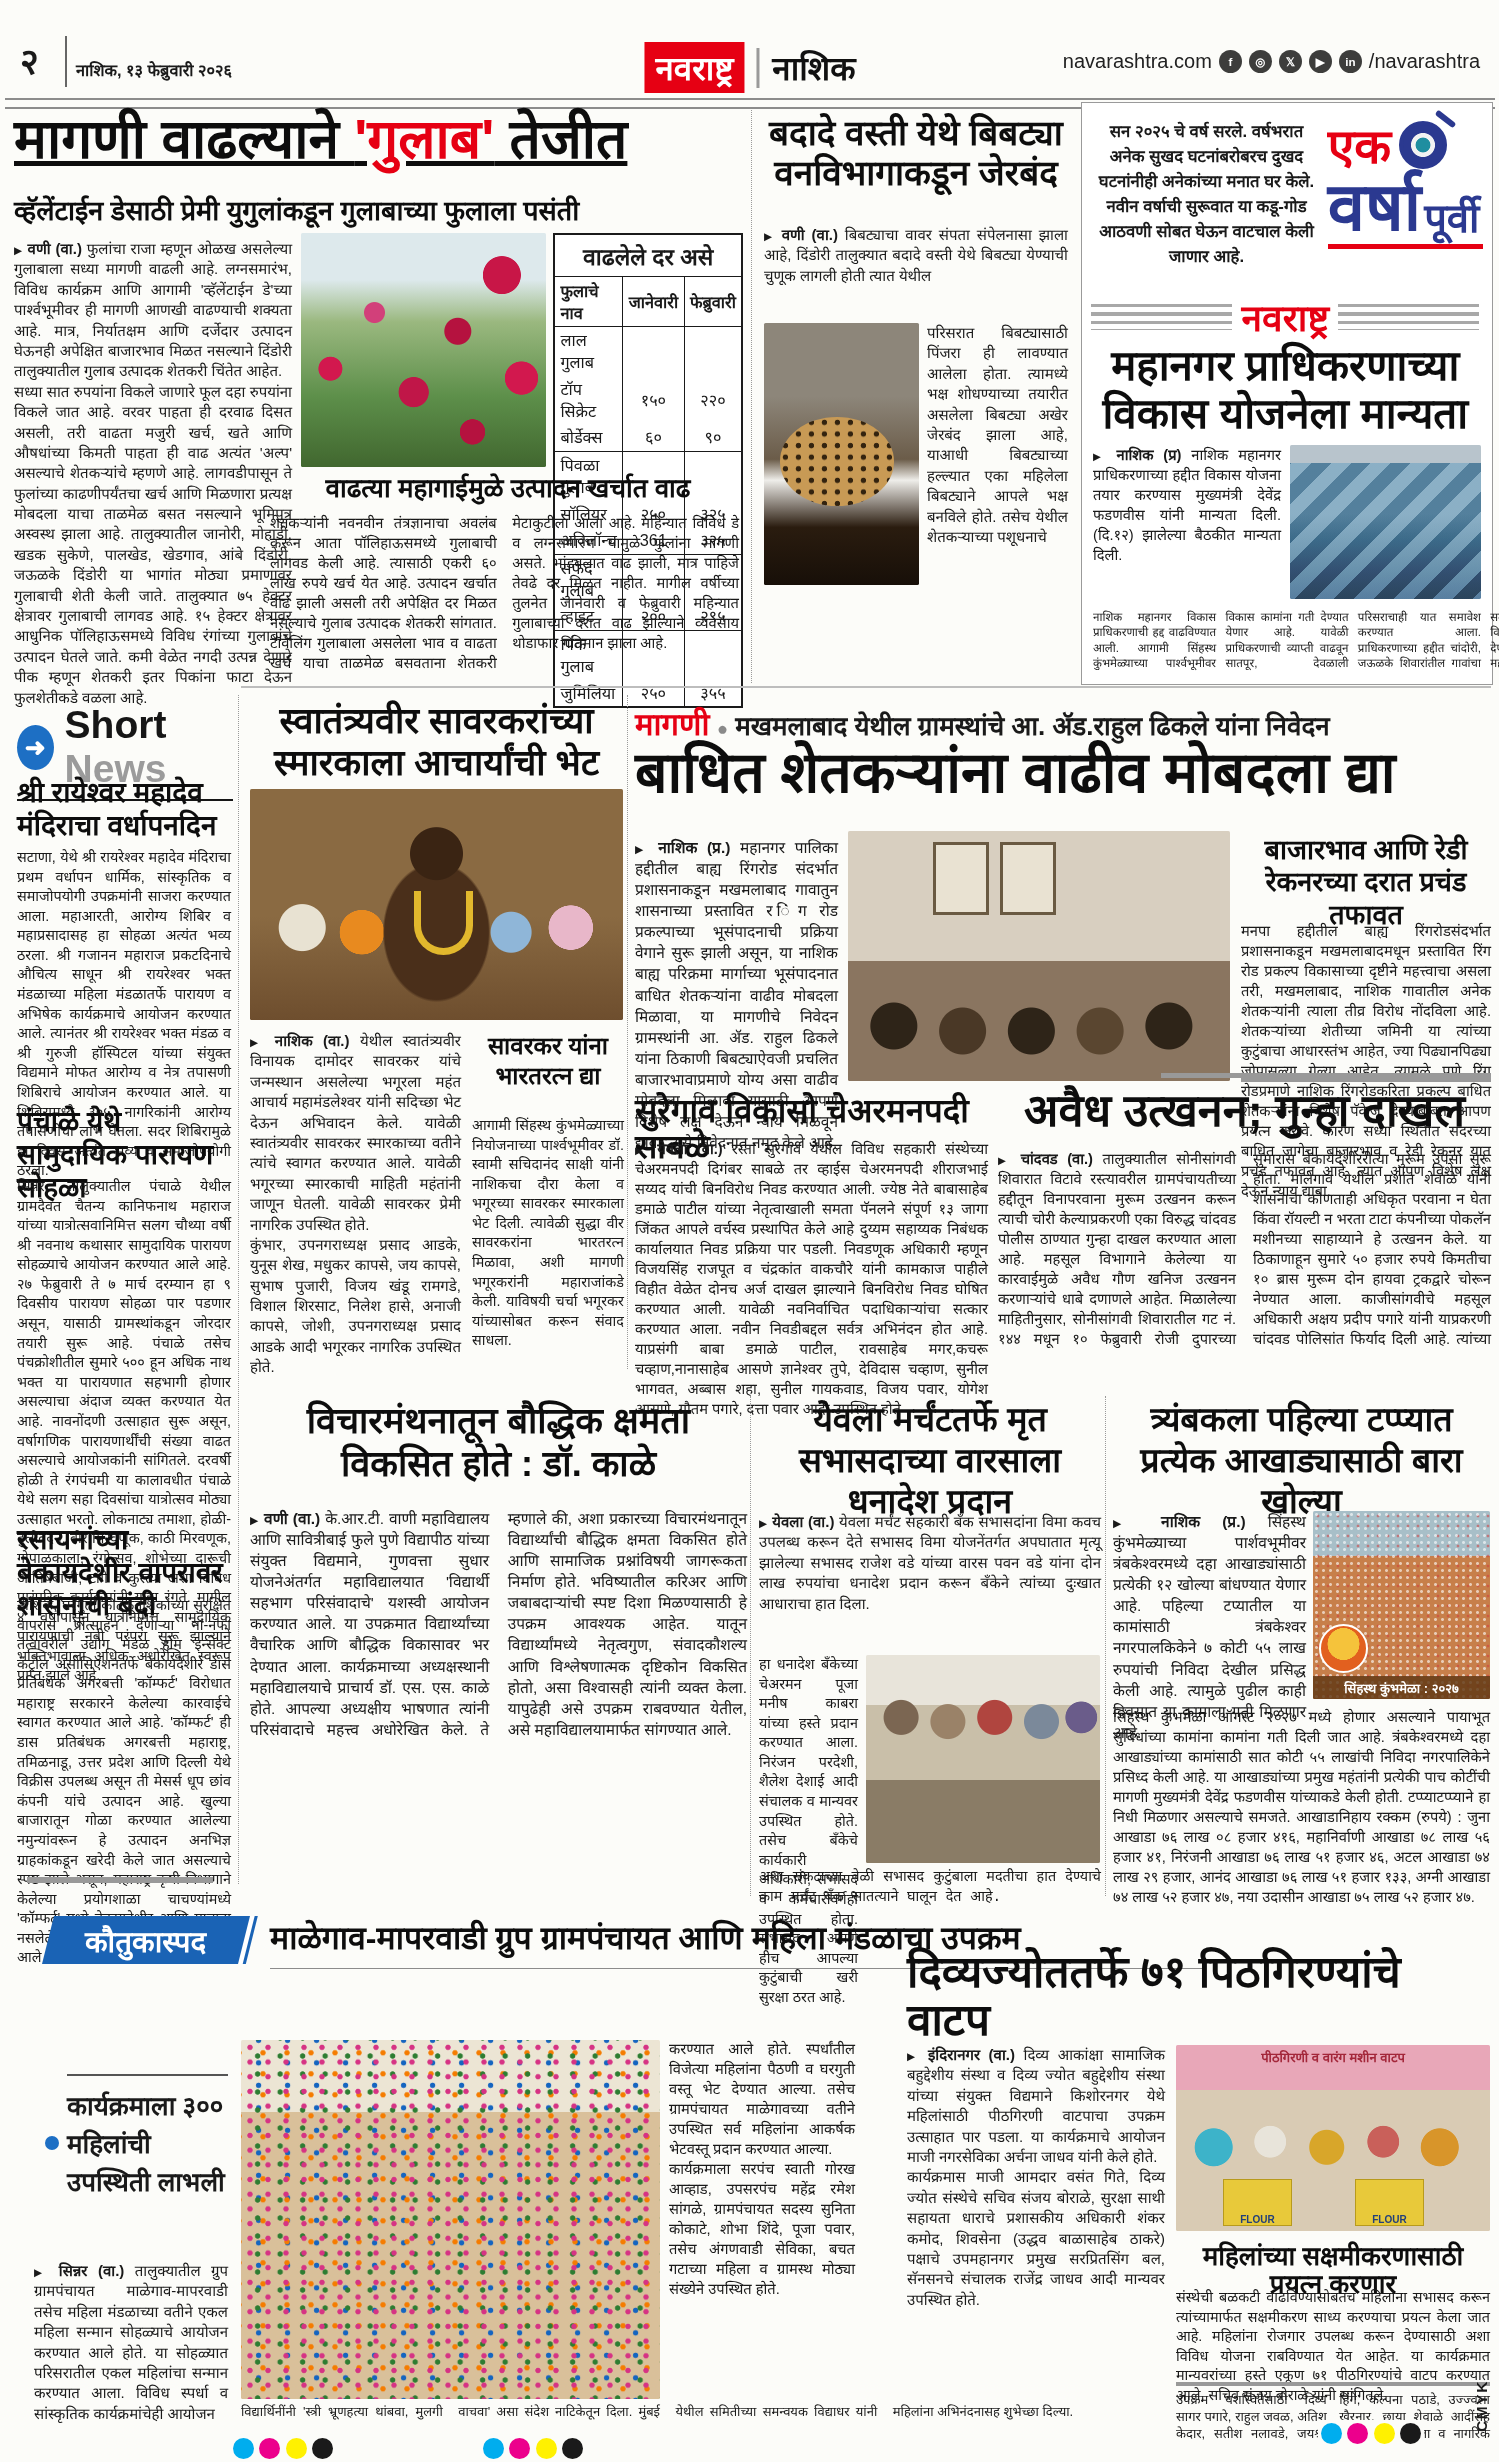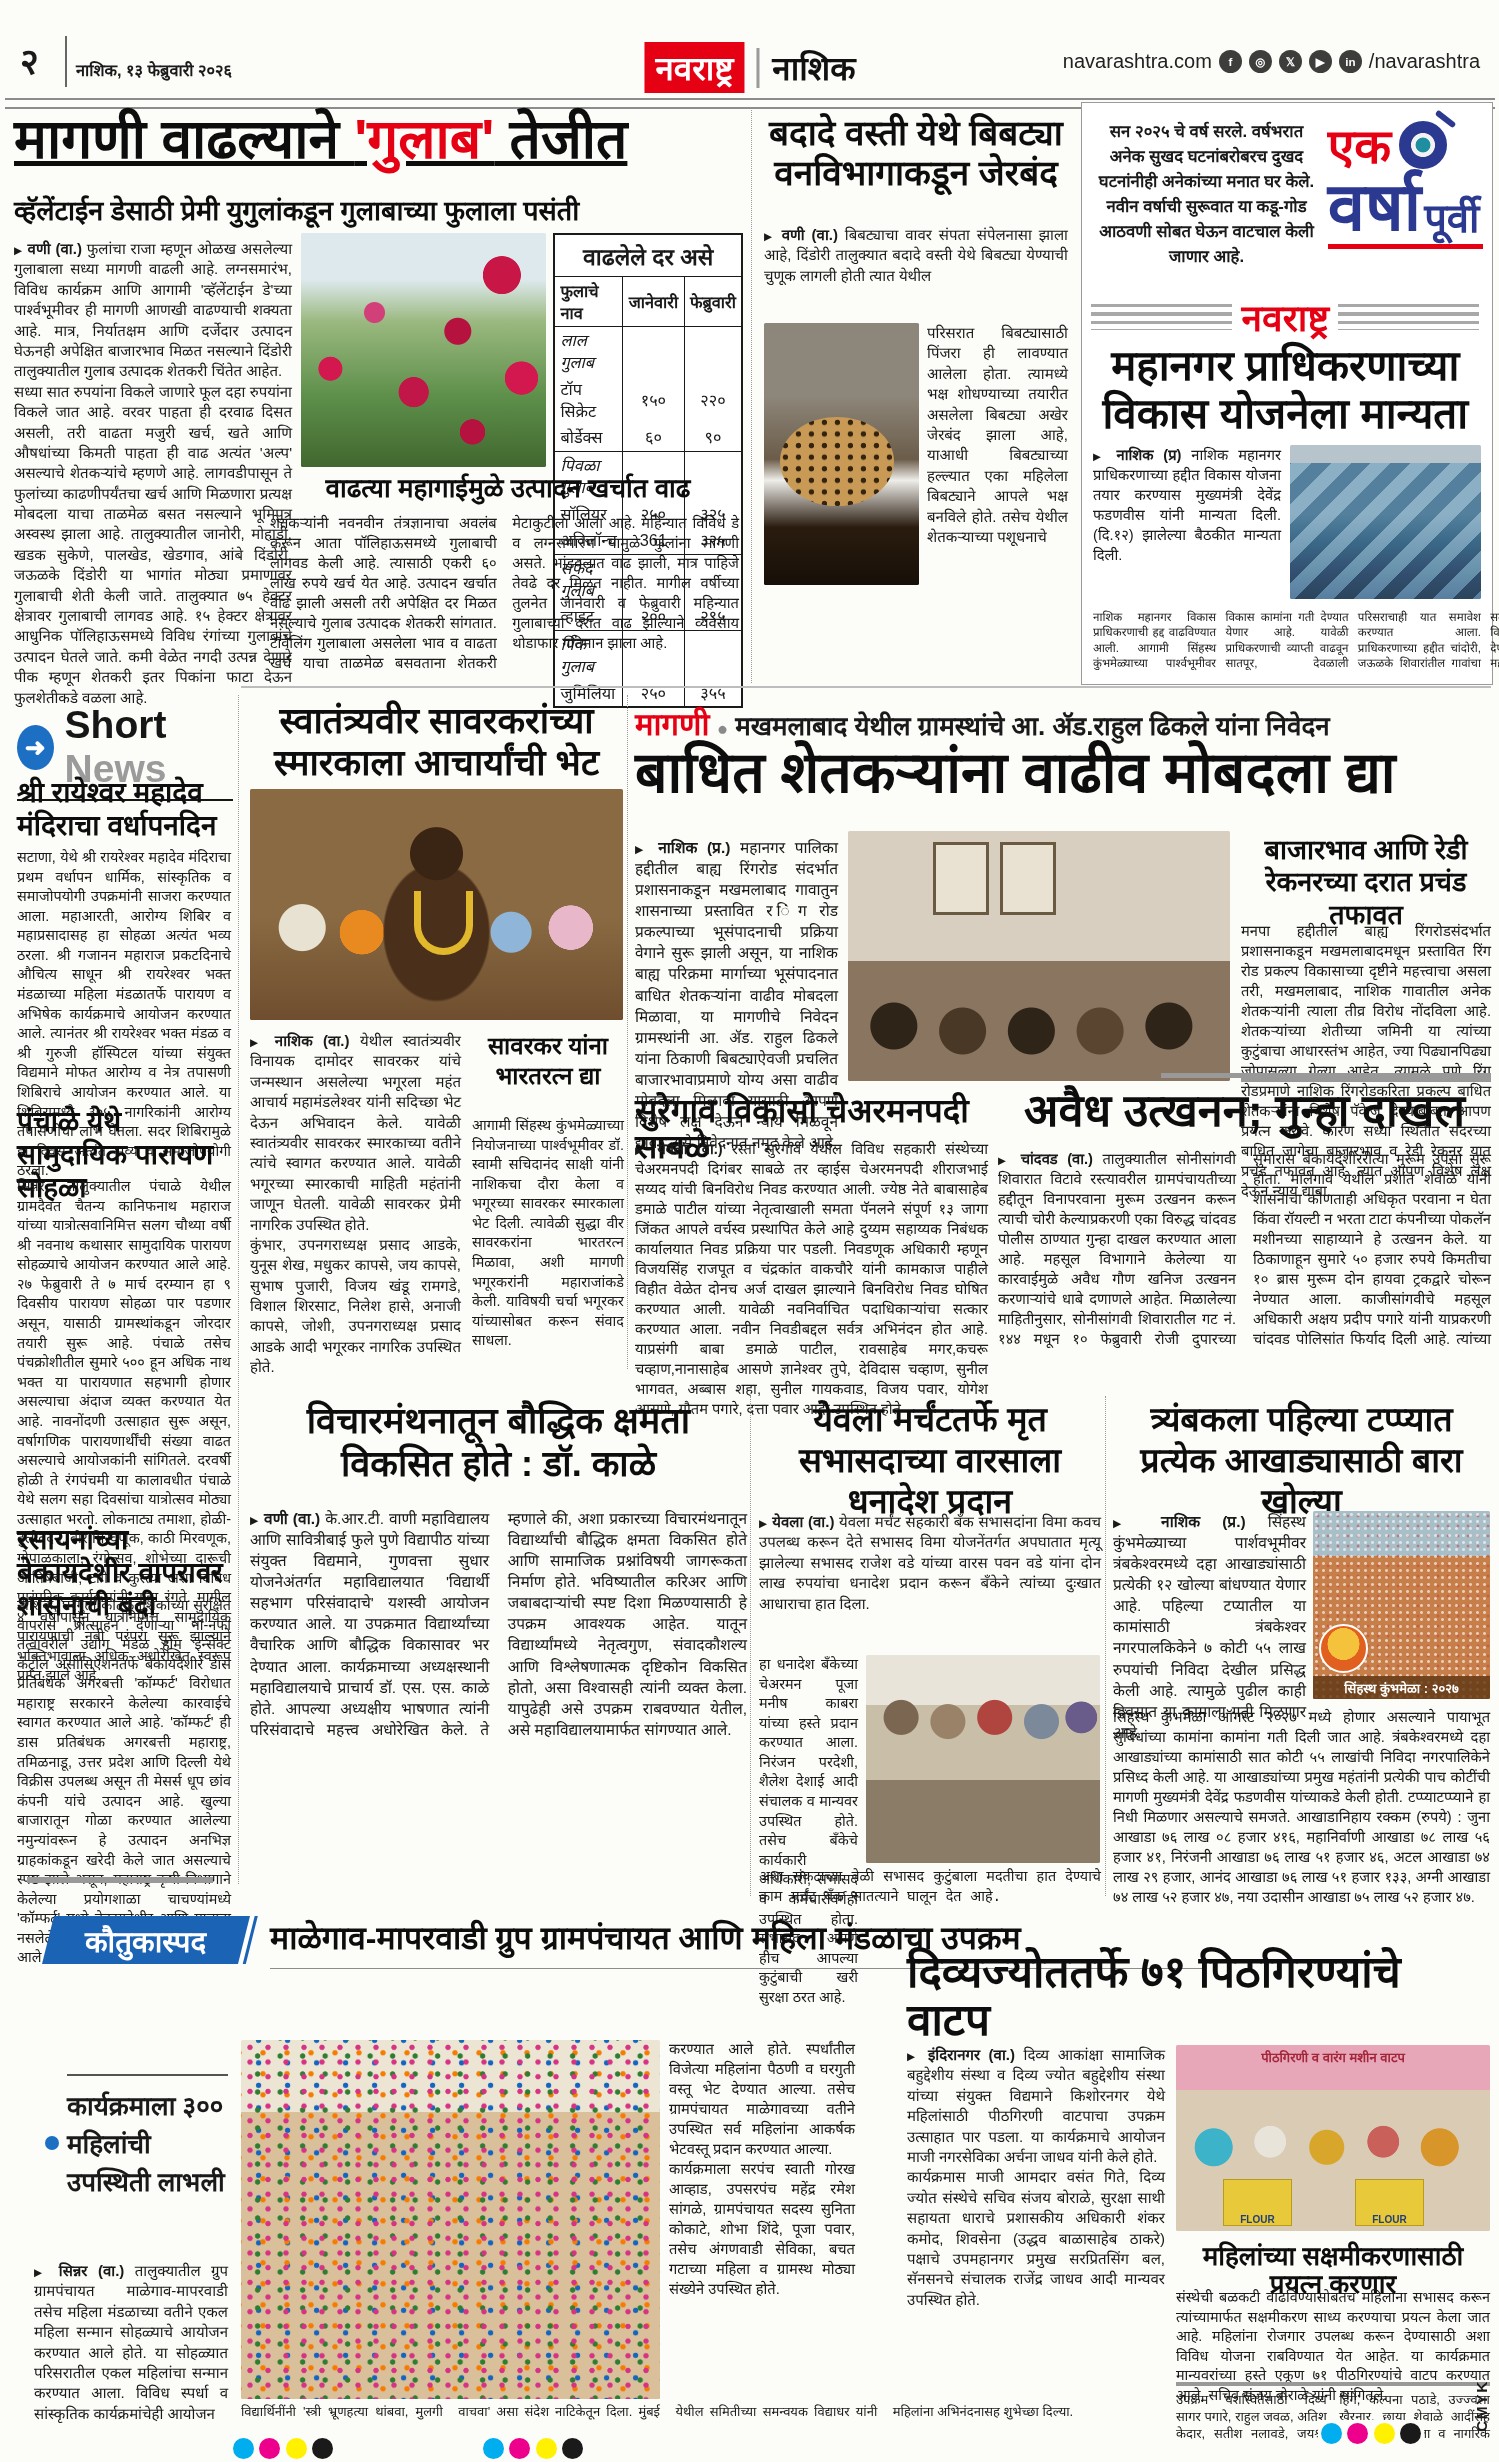--- a/index.html
+++ b/index.html
@@ -27,21 +27,21 @@
   .hdr-right{display:flex;gap:7px;align-items:center;font-size:20px;color:#222;}
   .sico{width:23px;height:23px;border-radius:50%;background:#3d3d3c;color:#fff;display:flex;
         align-items:center;justify-content:center;font-size:11.6px;font-weight:700;}
   .hrule2{border-top:2.3px solid #8c8c8c;border-bottom:2.3px solid #8c8c8c;height:7px;}
   
   table.rt{border-collapse:collapse;width:100%;border:2.3px solid #1a1a1a;background:#fff;}
   table.rt td{font-size:16.3px;padding:2.3px 5.4px;}
   table.rt .num{text-align:center;border-left:1.6px solid #1a1a1a;}
   table.rt .ttl td{font-size:23px;font-weight:900;text-align:center;border-bottom:1.6px solid #1a1a1a;padding:4.7px 1.6px;}
   table.rt .hd td{font-weight:700;border-bottom:1.6px solid #1a1a1a;}
-  table.rt tr.grp td{border-top:1.6px solid #1a1a1a;font-style:italic;}
+  table.rt tr.grp td{border-top:1.6px solid #1a1a1a;}
   
   .sn-ico{width:45px;height:45px;border-radius:50%;background:#1d6fc4;color:#fff;display:flex;
           align-items:center;justify-content:center;font-size:25px;font-weight:900;}
   .sn-t1{font-size:39px;font-weight:900;color:#161616;}
   .sn-t2{font-size:39px;font-weight:900;color:#9b9b9b;}
   .snh{font-size:28px;font-weight:900;line-height:1.18;color:#0d0d0d;}
   
   .ekv{border:1.6px solid #9a9a9a;background:#fff;}
   .stripes{flex:1;height:26px;background:repeating-linear-gradient(#a8a8a8 0 3.1px,transparent 3.1px 8.5px);}
   .mag{width:40px;height:40px;border:4.7px solid #2b3990;border-radius:50%;position:relative;

